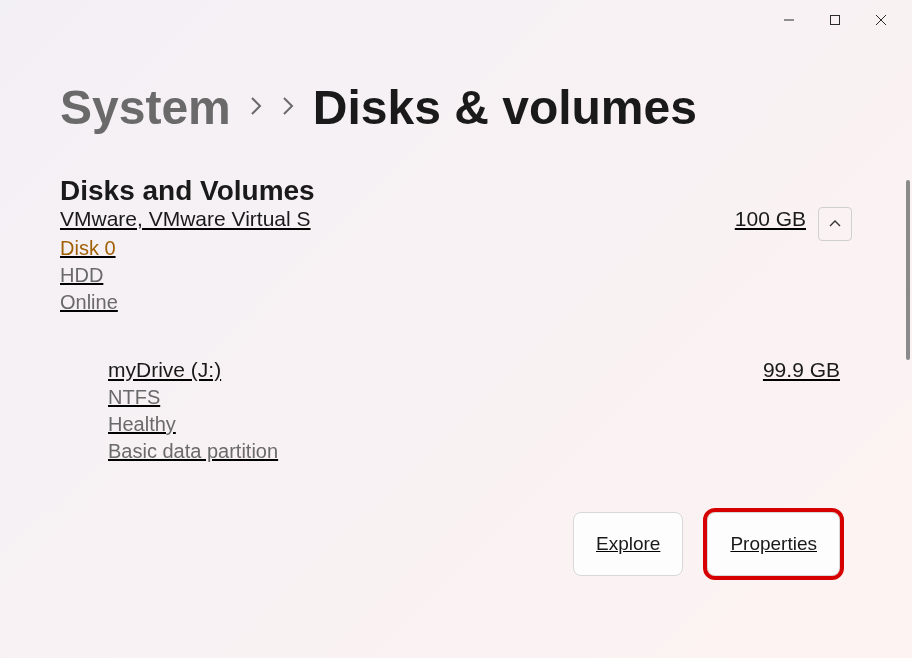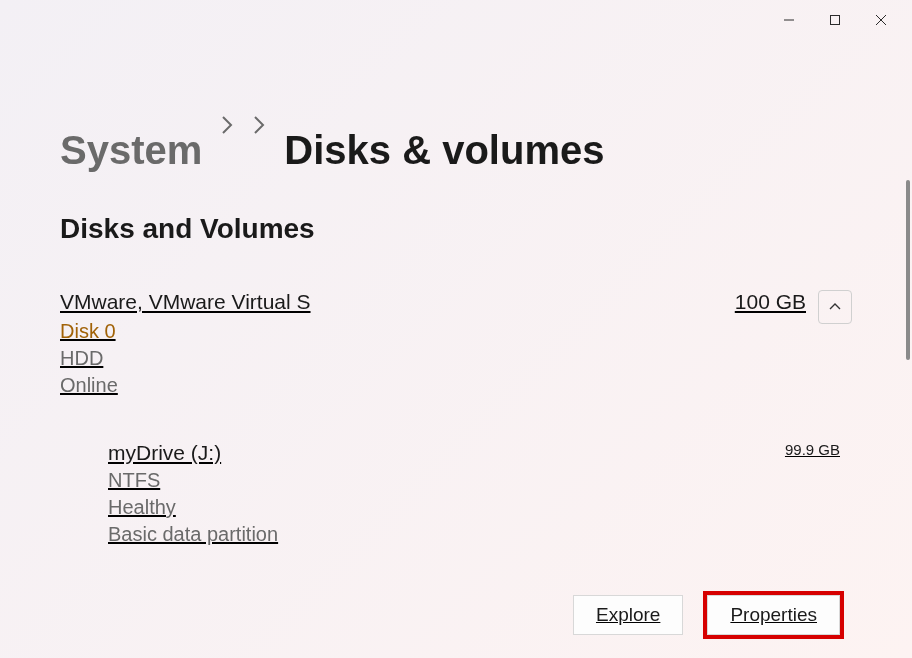--- a/index.html
+++ b/index.html
@@ -37,40 +37,38 @@
       padding: 40px 60px 0 60px;
     }
     .breadcrumb {
       display: flex;
       align-items: center;
       gap: 18px;
       margin-bottom: 40px;
       flex-wrap: nowrap;
     }
     .bc-item {
-      font-size: 40px;
+      font-size: 48px;
       font-weight: 600;
       color: #6a6a6a;
       cursor: pointer;
-      margin-top: 48px;
     }
     .bc-item.current {
       color: #1a1a1a;
       cursor: default;
     }
     .bc-chevron {
       font-size: 24px;
       color: #6a6a6a;
       font-weight: 400;
     }
     .section-title {
       font-size: 28px;
       font-weight: 600;
       color: #1a1a1a;
-      margin-bottom: 45px;
     }
     .disk-row {
       position: relative;
       text-decoration: underline;
     }
     .disk-header {
       display: flex;
       justify-content: space-between;
       align-items: flex-start;
     }
@@ -117,42 +115,42 @@
       display: flex;
       justify-content: space-between;
       align-items: flex-start;
     }
     .volume-title {
       font-size: 21px;
       color: #1a1a1a;
       margin-bottom: 4px;
     }
     .volume-size {
-      font-size: 15px;
+      font-size: 21px;
       color: #1a1a1a;
       padding-right: 12px;
     }
     .volume-meta {
       font-size: 20px;
       color: #6a6a6a;
       margin-bottom: 4px;
     }
     .volume-actions {
       margin-top: 45px;
       display: flex;
       justify-content: flex-end;
       gap: 24px;
       padding-right: 12px;
     }
     .btn {
-      padding: 8px 22px;
+      padding: 20px 22px;
       font-size: 19px;
       background: #fdfdfd;
       border: 1px solid #d8d8d8;
-      border-radius: 0;
+      border-radius: 8px;
       cursor: pointer;
       color: #1a1a1a;
     }
     .btn.highlighted {
       outline: 4px solid #d60000;
       outline-offset: 0;
     }
     .scrollbar-indicator {
       position: absolute;
       right: 2px;

